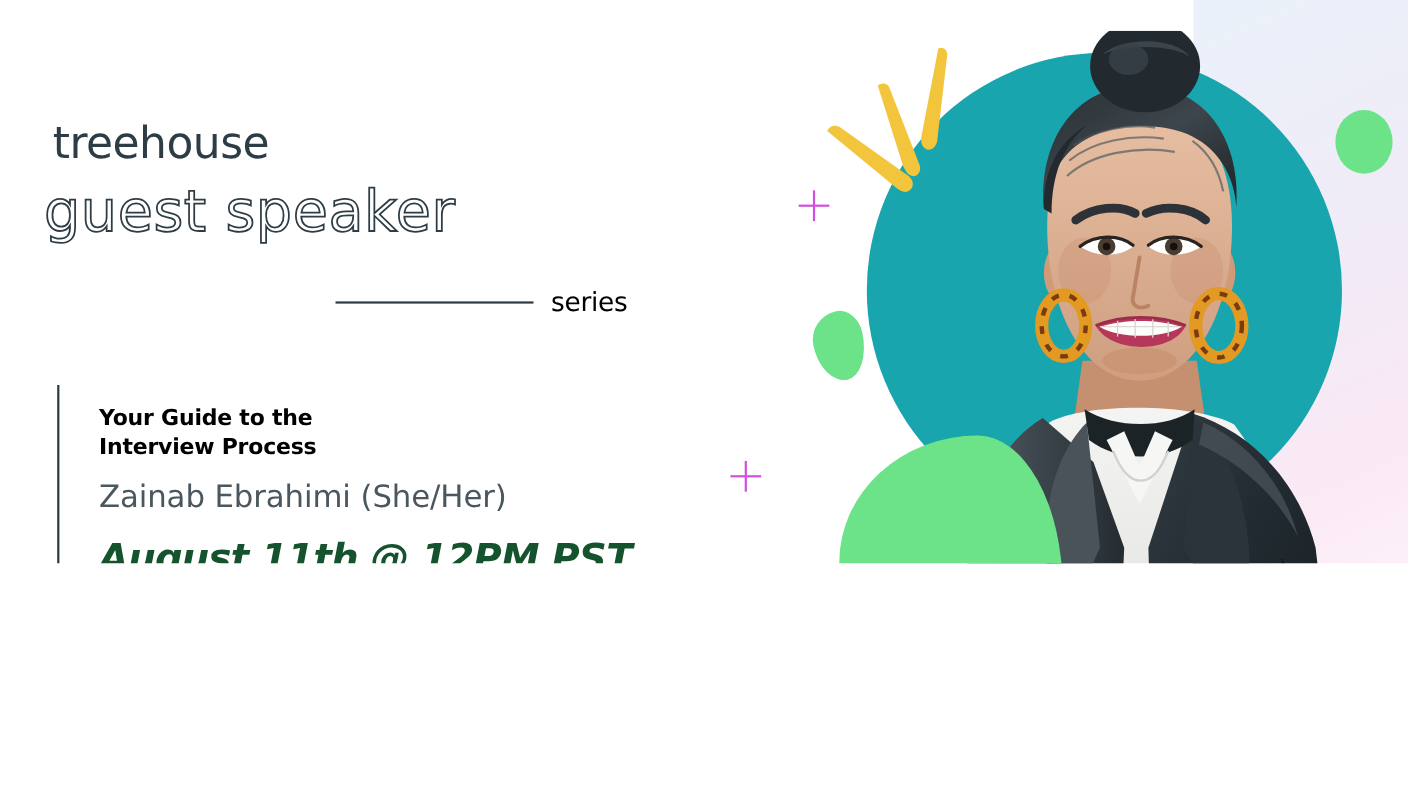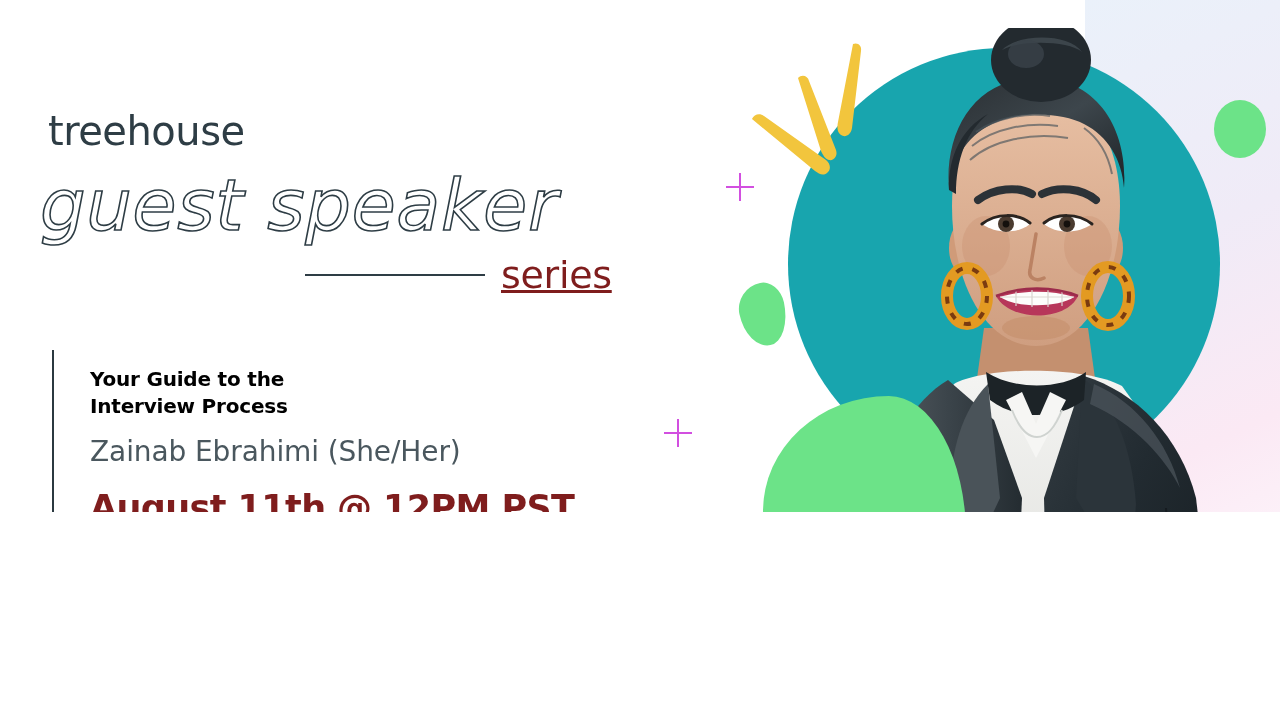--- a/index.html
+++ b/index.html
@@ -93,39 +93,37 @@
 
   
   #brand {
     position:absolute; left:48px; top:108px;
     font-size:40px; font-weight:400; letter-spacing:-0.5px;
     color:#2e3d45;
     font-family:"DejaVu Sans", sans-serif;
   }
   #headline-outline {
     position:absolute; left:40px; top:163px;
-    font-size:72px; font-weight:400; letter-spacing:0.5px;
+    font-size:52px; font-weight:400; letter-spacing:0.5px;
     color:transparent;
     -webkit-text-stroke:1.6px #2e3d45;
     white-space:nowrap;
     font-family:"DejaVu Sans", sans-serif;
-    font-style:italic;
   }
   #series-row {
     position:absolute; left:305px; top:252px;
     width:320px; height:46px;
     display:flex; align-items:center; gap:16px;
   }
   #series-rule {
     flex:0 0 180px; height:2px; background:#2e3d45;
   }
   #series-word {
-    font-size:38px; color:#7f1d1d; letter-spacing:-0.3px;
-    font-family:"DejaVu Sans", sans-serif;
-    text-decoration:underline;
+    font-size:24px; color:#000000; letter-spacing:-0.3px;
+    font-family:"DejaVu Sans", sans-serif;
   }
 
   #accent-bar {
     position:absolute; left:52px; top:350px;
     width:2px; height:250px; background:#2b3940;
   }
 
   #detail-block {
     position:absolute; left:90px; top:366px; width:520px;
   }
@@ -136,23 +134,24 @@
     white-space:pre-line;
   }
   #speaker-name, #speaker-role {
     font-size:28px; line-height:1.42; font-weight:400;
     color:#4a575e; letter-spacing:-0.1px;
     font-family:"DejaVu Sans", sans-serif;
   }
   #speaker-name { margin-top:13px; }
   #event-datetime {
     margin-top:16px;
-    font-size:35px; font-weight:700; color:#7f1d1d; letter-spacing:-0.6px;
+    font-size:35px; font-weight:700; color:#14532d; letter-spacing:-0.6px;
     font-family:"DejaVu Sans", sans-serif;
     white-space:nowrap;
+    font-style:italic;
   }
 </style>
 </head>
 <body>
 
 <div id="stage">
 
   <div class="pastel" id="panel-right"></div>
   <div class="pastel" id="panel-bottom"></div>
   <div class="pastel" id="panel-bottom-right"></div>

